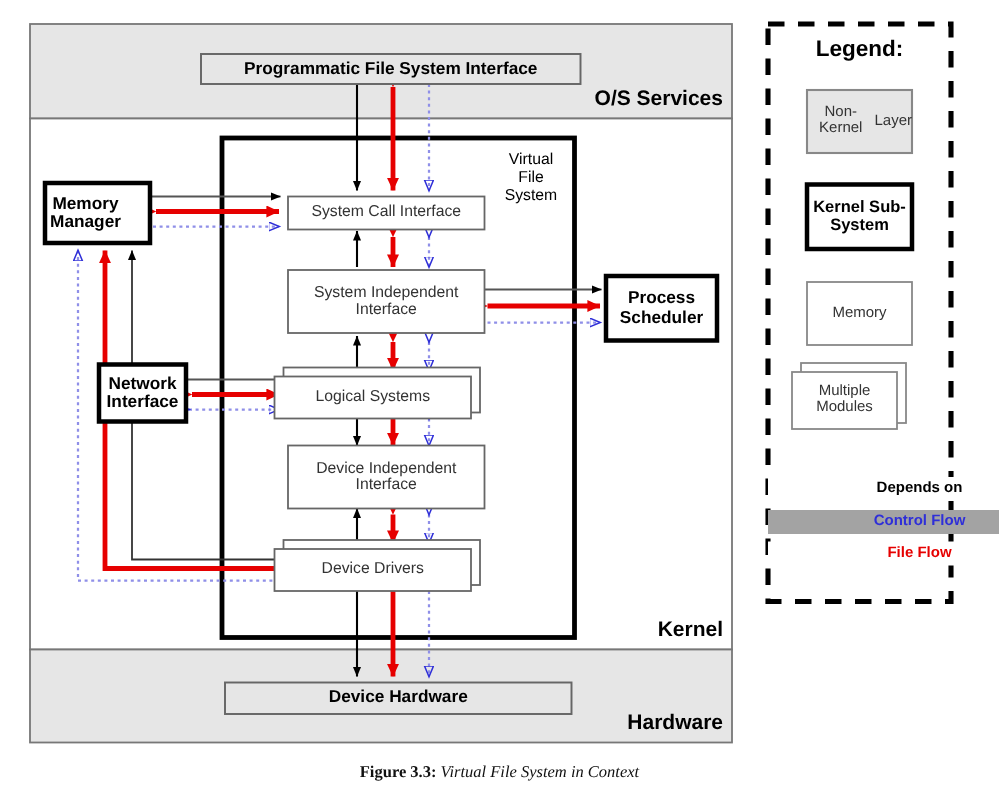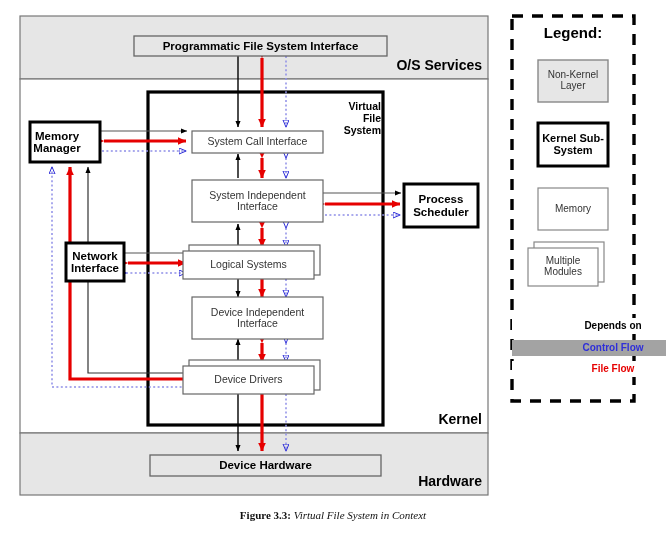--- a/index.html
+++ b/index.html
@@ -16,21 +16,21 @@
     position:absolute;
     display:flex;align-items:center;justify-content:center;
     text-align:center;line-height:1.08;
     color:#1a1a1a;pointer-events:none;
     -webkit-font-smoothing:antialiased;
   }
   .mod-lbl{font-size:10.5px;font-weight:400;color:#333;}
   .sub-lbl{font-size:11.5px;font-weight:bold;color:#000;}
   .layer-lbl{font-size:14px;font-weight:bold;color:#000;}
   .top-lbl{font-size:11.5px;font-weight:bold;color:#000;}
-  .vfs-lbl{font-size:10.5px;font-weight:bold;color:#000;line-height:1.12;align-items:flex-end;}
+  .vfs-lbl{font-size:10.5px;font-weight:normal;color:#000;line-height:1.12;}
   .legend-title{font-size:15px;font-weight:bold;color:#000;}
   .legend-mod{font-size:10px;color:#333;}
   .legend-sub{font-size:11px;font-weight:bold;color:#000;text-align:center;}
   .legend-key{font-size:10px;font-weight:bold;padding-left:40px;}
   .k-dep{color:#000;}
   .k-ctl{color:#2f2fd8;}
   .k-dat{color:#e60000;}
 
   #caption{
     position:absolute;left:0;top:509px;width:666px;
@@ -226,21 +226,21 @@
     <span>Device Independent</span>
     <span>Interface</span>
   </div>
 
   <div class="lbl mod-lbl" style="left:183px;top:366px;width:131px;height:28px;">Device Drivers</div>
 
   <div class="lbl top-lbl" style="left:150px;top:455px;width:231px;height:21px;">Device Hardware</div>
 
   <div class="lbl legend-title" style="left:512px;top:22px;width:122px;height:22px;">Legend:</div>
 
-  <div class="lbl legend-mod" style="left:538px;top:60px;width:70px;height:42px;flex-direction:column;">
+  <div class="lbl legend-mod" style="left:538px;top:60px;width:70px;height:42px;">
     <span>Non-Kernel</span>
     <span>Layer</span>
   </div>
 
   <div class="lbl legend-sub" style="left:538px;top:123px;width:70px;height:43px;flex-direction:column;">
     <span>Kernel Sub-</span>
     <span>System</span>
   </div>
 
   <div class="lbl legend-mod" style="left:538px;top:188px;width:70px;height:42px;">Memory</div>

